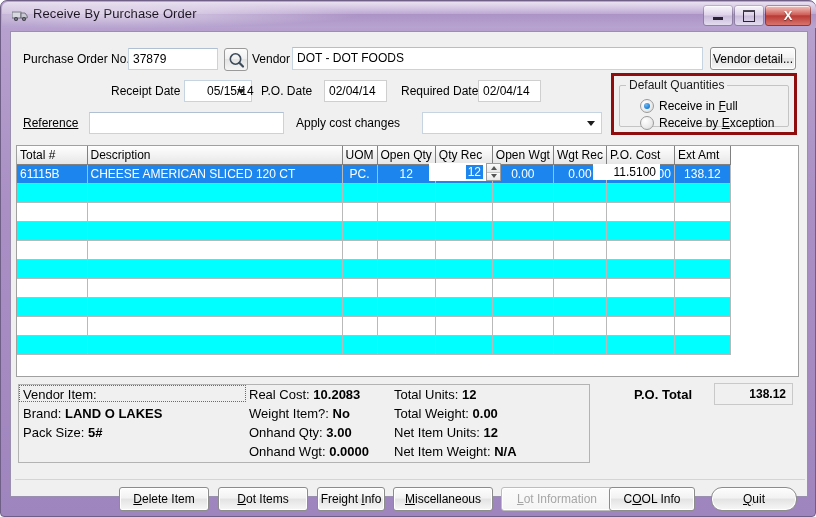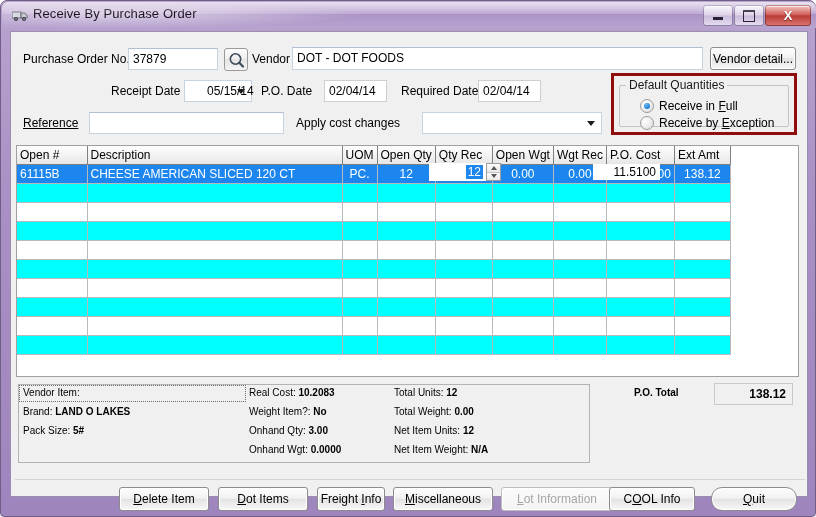--- a/index.html
+++ b/index.html
@@ -262,21 +262,21 @@
 
   
   .infopanel {
     position:absolute;
     box-sizing:border-box;
     border:1px solid #b3b3b3;
     background:#f0f0f0;
   }
   .infoline {
     position:absolute;
-    font-size:10px; color:#000; white-space:nowrap;
+    font-size:13px; color:#000; white-space:nowrap;
   }
   .infoline b { font-weight:bold; }
 
   .dotted {
     position:absolute; box-sizing:border-box;
     border:1px dotted #6b6b6b;
   }
 
   .totalbox {
     position:absolute; box-sizing:border-box;
@@ -395,21 +395,21 @@
             <col style="width:32px">
           <col style="width:55px">
             <col style="width:57px">
             <col style="width:55px">
           <col style="width:52px">
             <col style="width:68px">
             <col style="width:56px">
         </colgroup>
         <thead>
           <tr>
-            <th>Open #</th>
+            <th>Total #</th>
             <th>Description</th>
             <th>UOM</th>
             <th>Open Qty</th>
             <th>Qty Rec</th>
             <th>Open Wgt</th>
             <th>Wgt Rec</th>
             <th>P.O. Cost</th>
             <th>Ext Amt</th>
           </tr>
         </thead>

